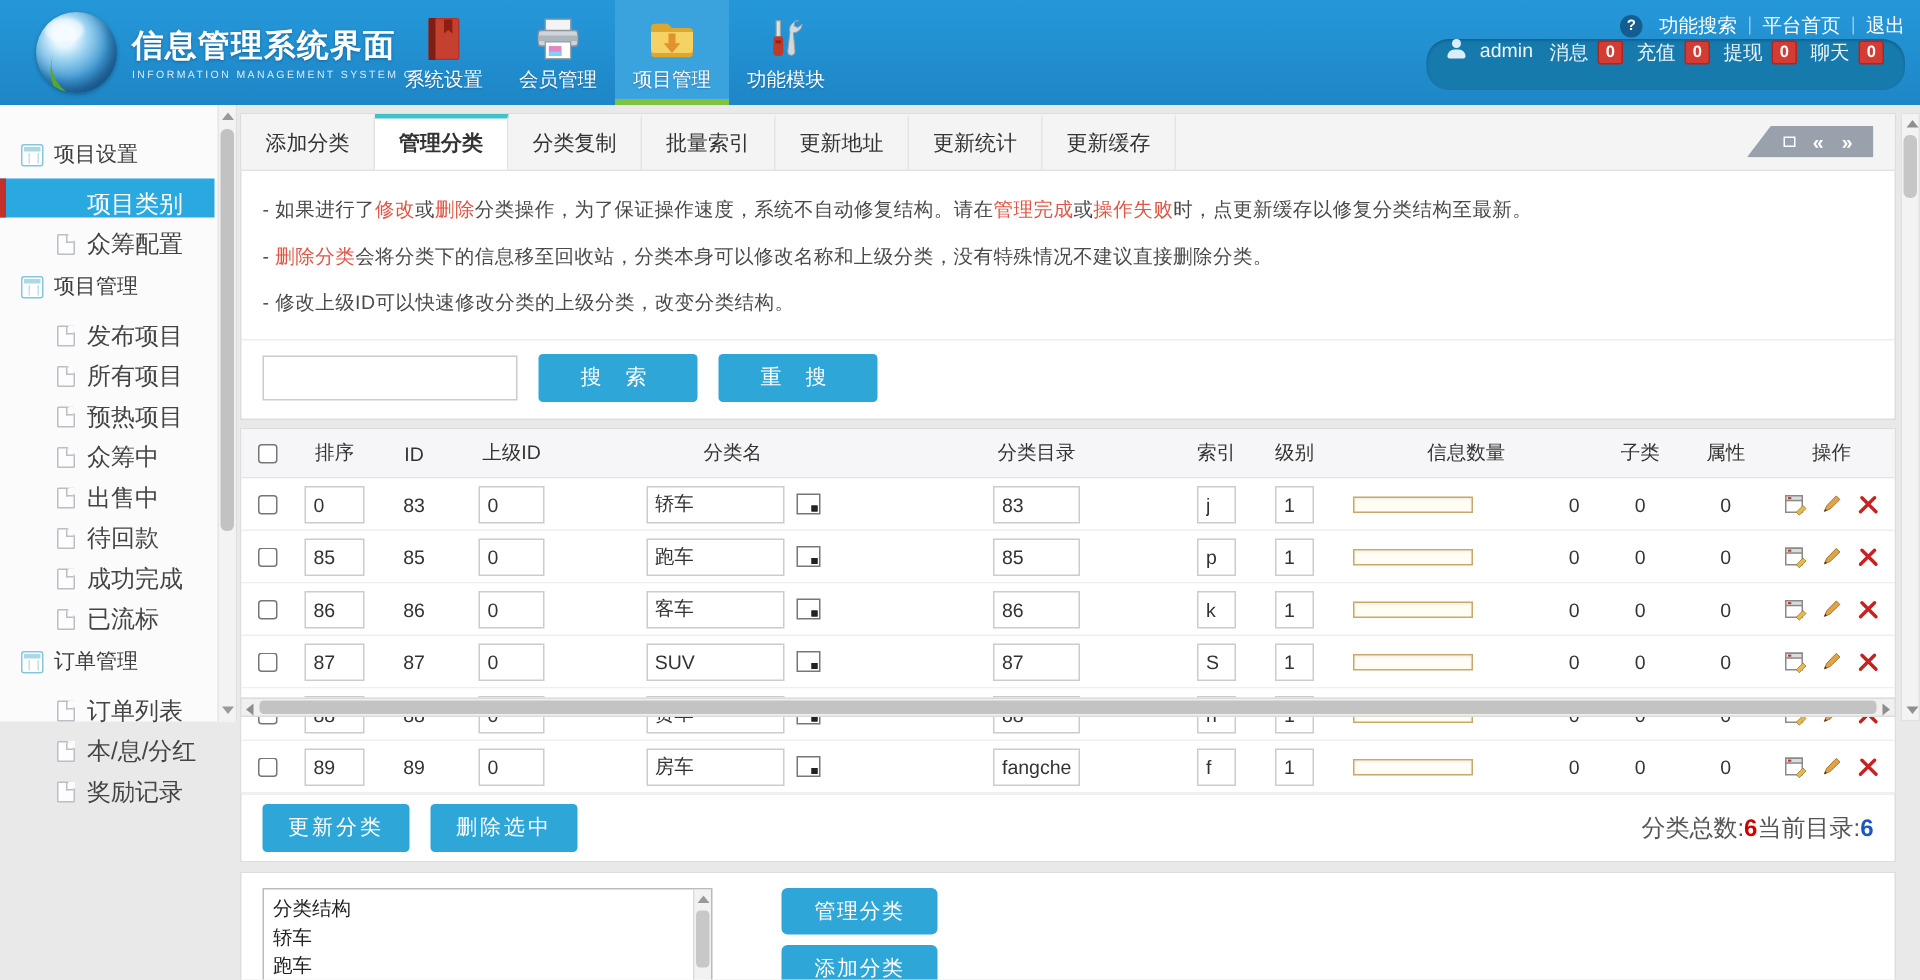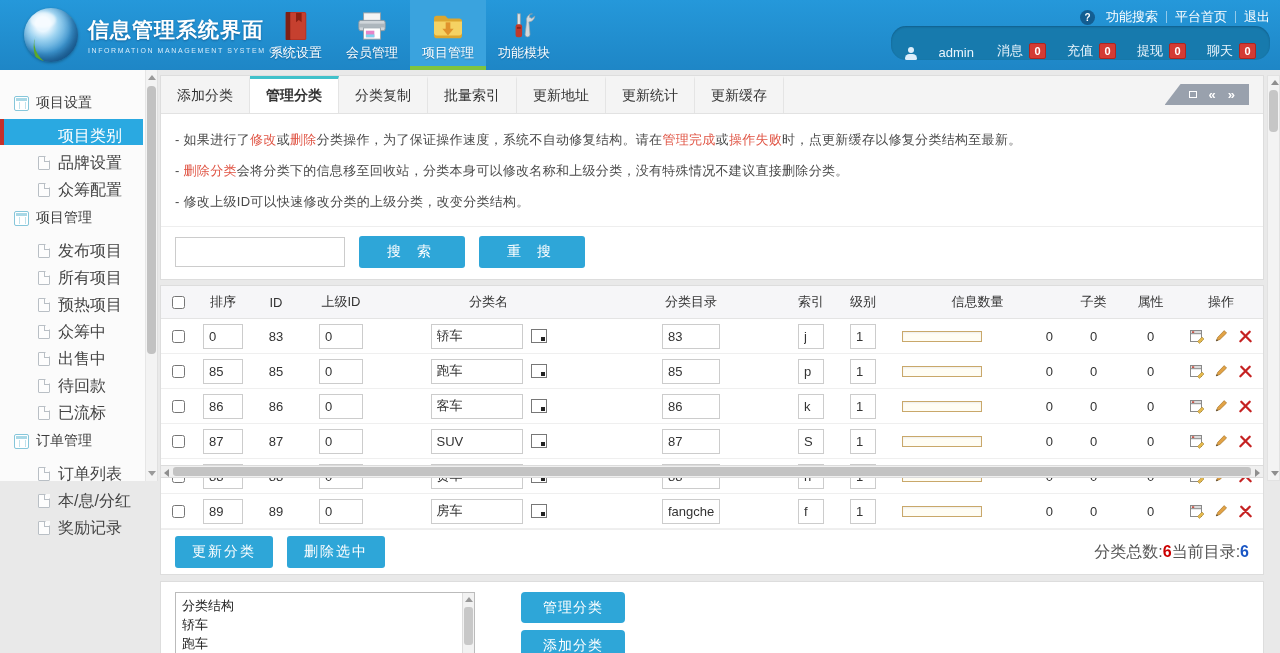--- a/index.html
+++ b/index.html
@@ -24,21 +24,21 @@
   cursor:pointer;border-bottom:4px solid transparent;padding-top:4px}
 .nav-item.active{background:#3aa3de;border-bottom:4px solid #7fc440}
 .nav-label{color:#fff;font-size:13px;text-shadow:0 1px 1px rgba(0,40,80,.35)}
 .nav-ico{height:32px;display:flex;align-items:flex-end}
 .header-right{position:absolute;right:10px;top:0;height:70px;display:flex;flex-direction:column;align-items:flex-end;justify-content:space-between;padding:8px 0 10px}
 .quick-links{display:flex;align-items:center;color:#fff;font-size:13px;gap:8px}
 .qlink{cursor:pointer}
 .qdiv{width:1px;height:12px;background:rgba(255,255,255,.5)}
 .help-ico{width:15px;height:15px;border-radius:50%;background:rgba(8,50,90,.55);color:#fff;font-size:10px;font-weight:bold;
   display:inline-flex;align-items:center;justify-content:center;margin-right:3px}
-.user-pill{background:#177aad;border-radius:15px;height:39px;display:flex;align-items:flex-end;padding:0 14px;gap:21px;color:#eaf5fc;font-size:13px;box-shadow:inset 0 1px 2px rgba(0,30,60,.3)}
+.user-pill{background:#177aad;border-radius:15px;height:39px;display:flex;align-items:flex-start;padding:0 14px;gap:9px;color:#eaf5fc;font-size:13px;box-shadow:inset 0 1px 2px rgba(0,30,60,.3)}
 .user-ico{width:13px;height:13px;position:relative;display:inline-block}
 .user-ico::before{content:"";position:absolute;left:3.5px;top:0;width:6px;height:6px;border-radius:50%;background:#dceefb}
 .user-ico::after{content:"";position:absolute;left:0.5px;bottom:0;width:12px;height:6px;border-radius:6px 6px 2px 2px;background:#dceefb}
 .user-name{margin-right:2px}
 .badge-group{display:flex;align-items:center;gap:6px}
 .badge-label{color:#eaf5fc}
 .badge{min-width:17px;height:16px;background:#d43b33;border:1px solid #b02520;border-radius:2px;color:#fff;
   display:inline-flex;align-items:center;justify-content:center;font-size:11px;font-weight:bold;padding:0 3px}
 
 
@@ -223,24 +223,20 @@
   <div class="side-group">
     <span class="grp-ico"></span>
     <span class="grp-label">项目设置</span>
   </div>
 
   <div class="side-child active">
     <span class="page-ico"></span>
     <span>项目类别</span>
   </div>
 
-  <div class="side-child">
-    <span class="page-ico"></span>
-    <span>品牌设置</span>
-  </div>
 
   <div class="side-child">
     <span class="page-ico"></span>
     <span>众筹配置</span>
   </div>
 
   <div class="side-group">
     <span class="grp-ico"></span>
     <span class="grp-label">项目管理</span>
   </div>
@@ -268,20 +264,24 @@
   <div class="side-child">
     <span class="page-ico"></span>
     <span>出售中</span>
   </div>
 
   <div class="side-child">
     <span class="page-ico"></span>
     <span>待回款</span>
   </div>
 
+  <div class="side-child">
+    <span class="page-ico"></span>
+    <span>成功完成</span>
+  </div>
 
   <div class="side-child">
     <span class="page-ico"></span>
     <span>已流标</span>
   </div>
 
   <div class="side-group">
     <span class="grp-ico"></span>
     <span class="grp-label">订单管理</span>
   </div>

